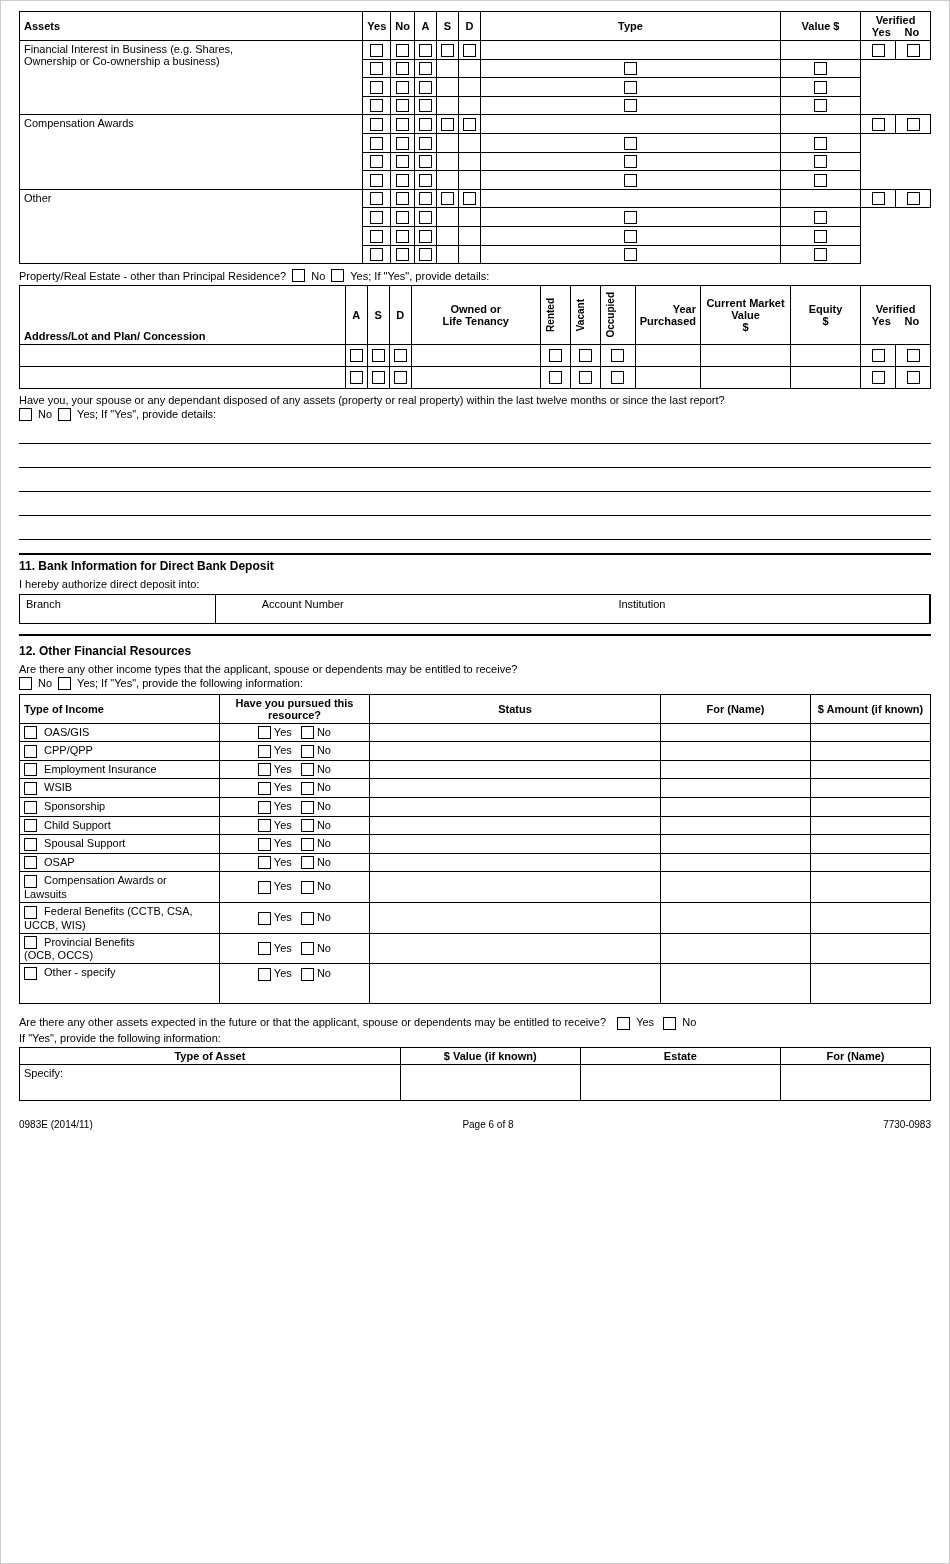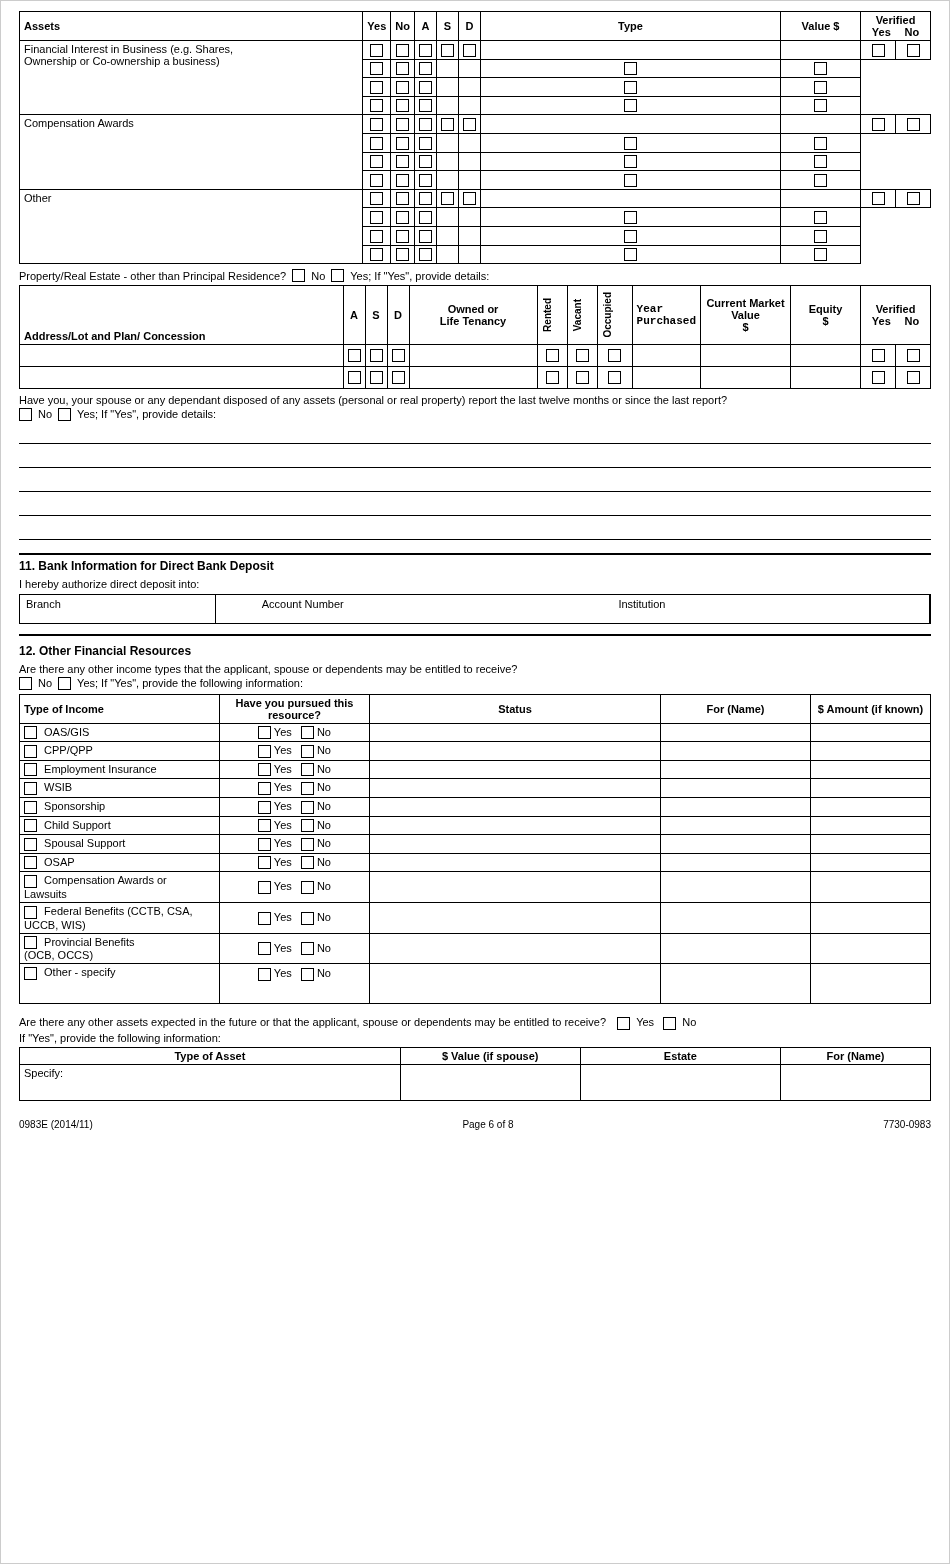--- a/index.html
+++ b/index.html
@@ -230,21 +230,21 @@
         <th colspan="2" style="text-align:center;">Owned or<br>Life Tenancy</th>
         <th style="width:30px; padding:2px;">
           <div class="rotated-header">Rented</div>
         </th>
         <th style="width:30px; padding:2px;">
           <div class="rotated-header">Vacant</div>
         </th>
         <th style="width:35px; padding:2px;">
           <div class="rotated-header">Occupied</div>
         </th>
-        <th style="text-align:left; width:65px;font-family:Liberation Mono, monospace;">Year<br>Purchased</th>
+        <th style="text-align:right; width:65px;">Year<br>Purchased</th>
         <th style="text-align:center; width:90px;">Current Market<br>Value<br>$</th>
         <th style="text-align:center; width:70px;">Equity<br>$</th>
         <th colspan="2" style="text-align:center; width:70px;">
           <div>Verified</div>
           <div style="display:flex; justify-content:space-around;">
             <span>Yes</span>
             <span>No</span>
           </div>
         </th>
       </tr>
@@ -277,21 +277,21 @@
         <td></td>
         <td></td>
         <td></td>
         <td class="checkbox-cell"><span class="checkbox"></span></td>
         <td class="checkbox-cell"><span class="checkbox"></span></td>
       </tr>
     </tbody>
   </table>
 
   <div style="padding: 5px 0 2px 0; font-size:11px;">
-    <span>Have you, your spouse or any dependant disposed of any assets (personal or real property) report the last twelve months or since the last report?</span>
+    <span>Have you, your spouse or any dependant disposed of any assets (property or real property) within the last twelve months or since the last report?</span>
   </div>
   <div style="display:flex; align-items:center; gap:6px; padding-bottom:4px;">
     <span class="checkbox"></span>
     <span>No</span>
     <span class="checkbox"></span>
     <span>Yes; If "Yes", provide details:</span>
   </div>
 
   <div style="padding: 3px 0;">
     <div class="input-line" style="margin-bottom:8px;">&nbsp;</div>
@@ -520,21 +520,21 @@
       <span class="checkbox"></span>
       <span style="margin-left:3px;">No</span>
     </span>
   </div>
   <div style="padding-bottom:3px;">If "Yes", provide the following information:</div>
 
   <table>
     <thead>
       <tr>
         <th style="text-align:center;">Type of Asset</th>
-        <th style="text-align:center; width:180px;">$ Value (if spouse)</th>
+        <th style="text-align:center; width:180px;">$ Value (if known)</th>
         <th style="text-align:center;">Estate</th>
         <th style="text-align:center; width:150px;">For (Name)</th>
       </tr>
     </thead>
     <tbody>
       <tr>
         <td style="height:36px; vertical-align:top; padding-top:2px;">Specify:</td>
         <td></td>
         <td></td>
         <td></td>

